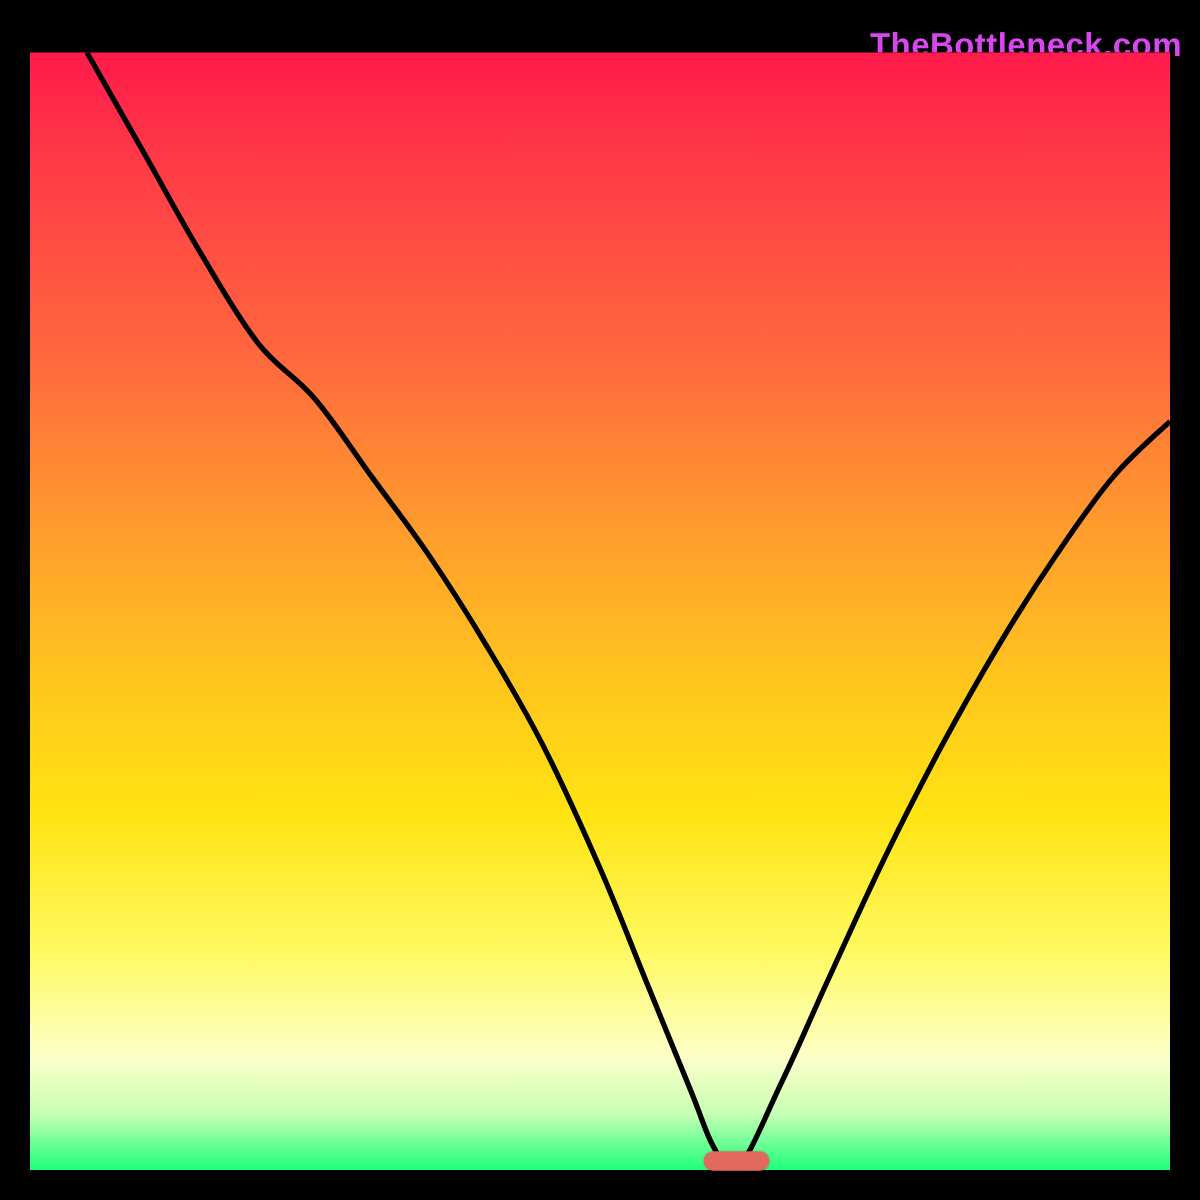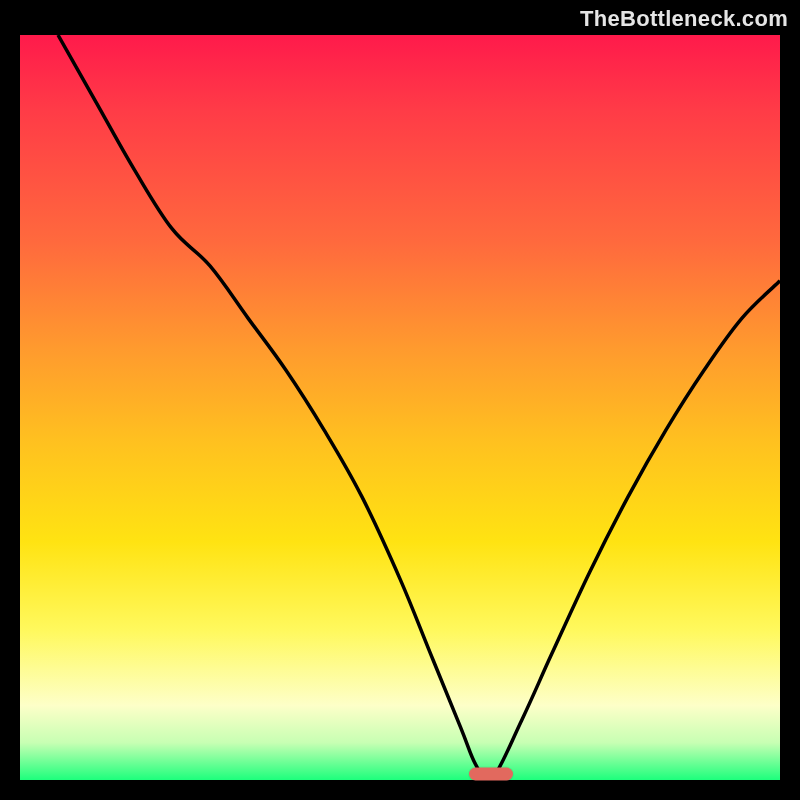--- a/index.html
+++ b/index.html
@@ -12,23 +12,23 @@
     font-family: Arial, Helvetica, sans-serif;
   }
   .frame {
     position: relative;
     width: 800px;
     height: 800px;
     background: #000;
   }
   .watermark {
     position: absolute;
-    top: 6px;
+    top: 17px;
     right: 12px;
-    color: #e5e5e5;
+    color: #d946ef;
     font-size: 22px;
     font-weight: 600;
     letter-spacing: 0.3px;
     user-select: none;
     text-align: right;
   }
   .plot-area {
     position: absolute;
     left: 20px;
     top: 35px;

